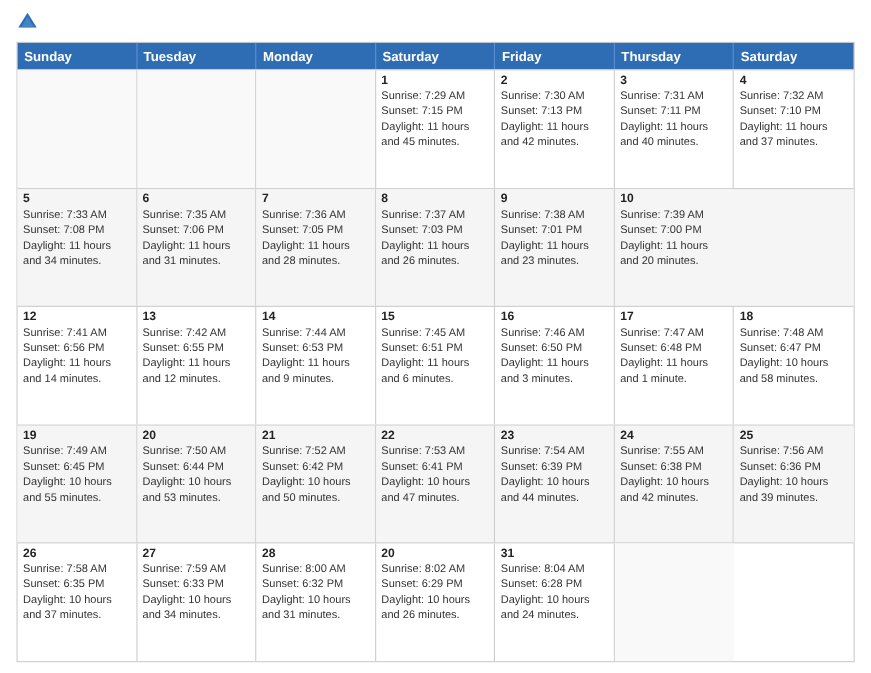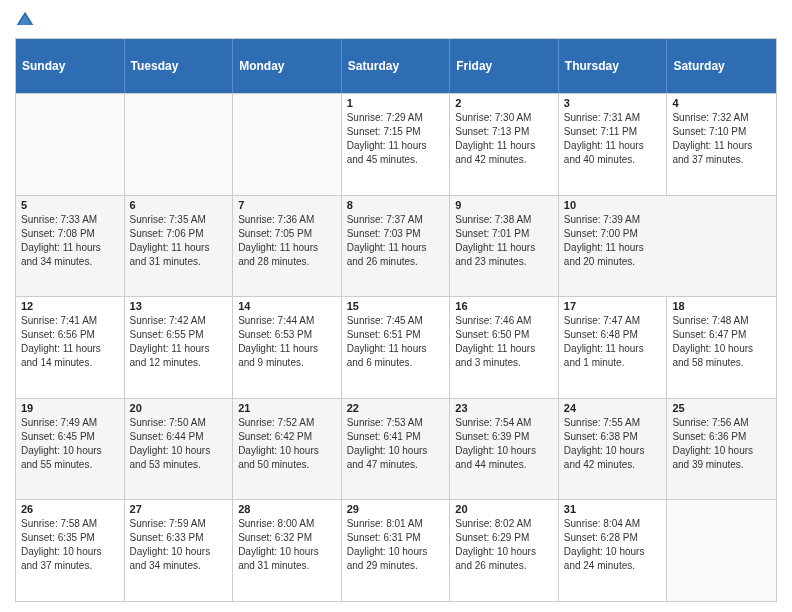--- a/index.html
+++ b/index.html
@@ -59,21 +59,21 @@
     }
     .cal-header {
       display: grid;
       grid-template-columns: repeat(7, 1fr);
       background: #2e6db4;
     }
     .cal-header-cell {
       color: #fff;
       font-size: 12px;
       font-weight: bold;
-      padding: 20px 6px;
+      padding: 5px 6px;
       border-right: 1px solid #5a8fd4;
       text-align: left;
     }
     .cal-header-cell:last-child { border-right: none; }
     .cal-body {
       display: flex;
       flex-direction: column;
       flex: 1;
     }
     .cal-row {
@@ -256,24 +256,20 @@
           </div>
           <div class="cal-cell">
             <div class="day-num">27</div>
             <div class="day-info">Sunrise: 7:59 AM<br>Sunset: 6:33 PM<br>Daylight: 10 hours and 34 minutes.</div>
           </div>
           <div class="cal-cell">
             <div class="day-num">28</div>
             <div class="day-info">Sunrise: 8:00 AM<br>Sunset: 6:32 PM<br>Daylight: 10 hours and 31 minutes.</div>
           </div>
           <div class="cal-cell">
-            <div class="day-num">29</div>
-            <div class="day-info">Sunrise: 8:01 AM<br>Sunset: 6:31 PM<br>Daylight: 10 hours and 29 minutes.</div>
-          </div>
-          <div class="cal-cell">
             <div class="day-num">20</div>
             <div class="day-info">Sunrise: 8:02 AM<br>Sunset: 6:29 PM<br>Daylight: 10 hours and 26 minutes.</div>
           </div>
           <div class="cal-cell">
             <div class="day-num">31</div>
             <div class="day-info">Sunrise: 8:04 AM<br>Sunset: 6:28 PM<br>Daylight: 10 hours and 24 minutes.</div>
           </div>
           <div class="cal-cell empty"></div>
         </div>
       </div>

